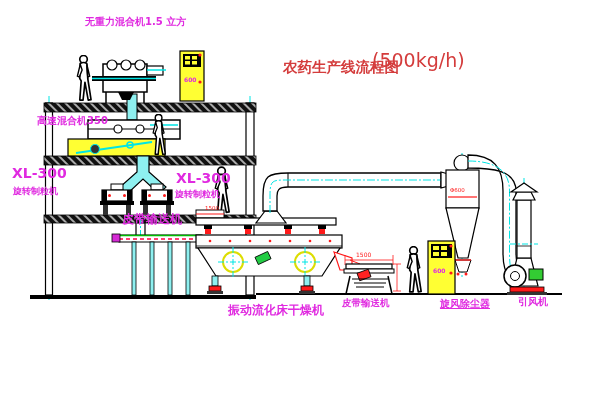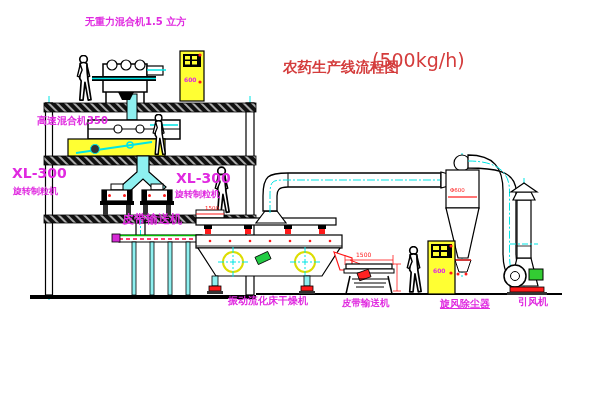--- a/index.html
+++ b/index.html
@@ -14,21 +14,21 @@
   .cadred{color:#ff1a1a;font-weight:normal;}
   .l-gravity{left:85px;top:9px;font-size:10px;}
   .l-title-cn{left:283px;top:52px;font-size:14.5px;}
   .l-title-cap{left:372px;top:43px;font-size:19px;font-weight:normal;letter-spacing:0px;}
   .l-hsmixer{left:37px;top:108px;font-size:10px;}
   .l-xl-left{left:12px;top:158px;font-size:14px;}
   .l-gran-left{left:13px;top:179px;font-size:9px;}
   .l-xl-right{left:176px;top:163px;font-size:14px;}
   .l-gran-right{left:175px;top:182px;font-size:9px;}
   .l-belt{left:122px;top:205px;font-size:12px;}
-  .l-dryer-name{left:228px;top:288px;font-size:10px;}
+  .l-dryer-name{left:228px;top:296px;font-size:12px;}
   .l-dryer-model{left:223px;top:297px;font-size:15px;font-weight:normal;}
   .l-screen-name{left:342px;top:290px;font-size:9.5px;}
   .l-screen-model{left:337px;top:299px;font-size:15px;font-weight:normal;}
   .l-cyclone{left:440px;top:291px;font-size:10px;text-decoration:underline;}
   .l-fan{left:518px;top:289px;font-size:10px;}
   .l-dim-screen{left:356px;top:244px;font-size:6px;}
   .l-dim-feed{left:205px;top:198px;font-size:5.5px;}
   .l-dim-cyc{left:450px;top:180px;font-size:5.5px;}
   .l-cab-a{left:184px;top:69px;font-size:6px;}
   .l-cab-b{left:433px;top:260px;font-size:6px;}

